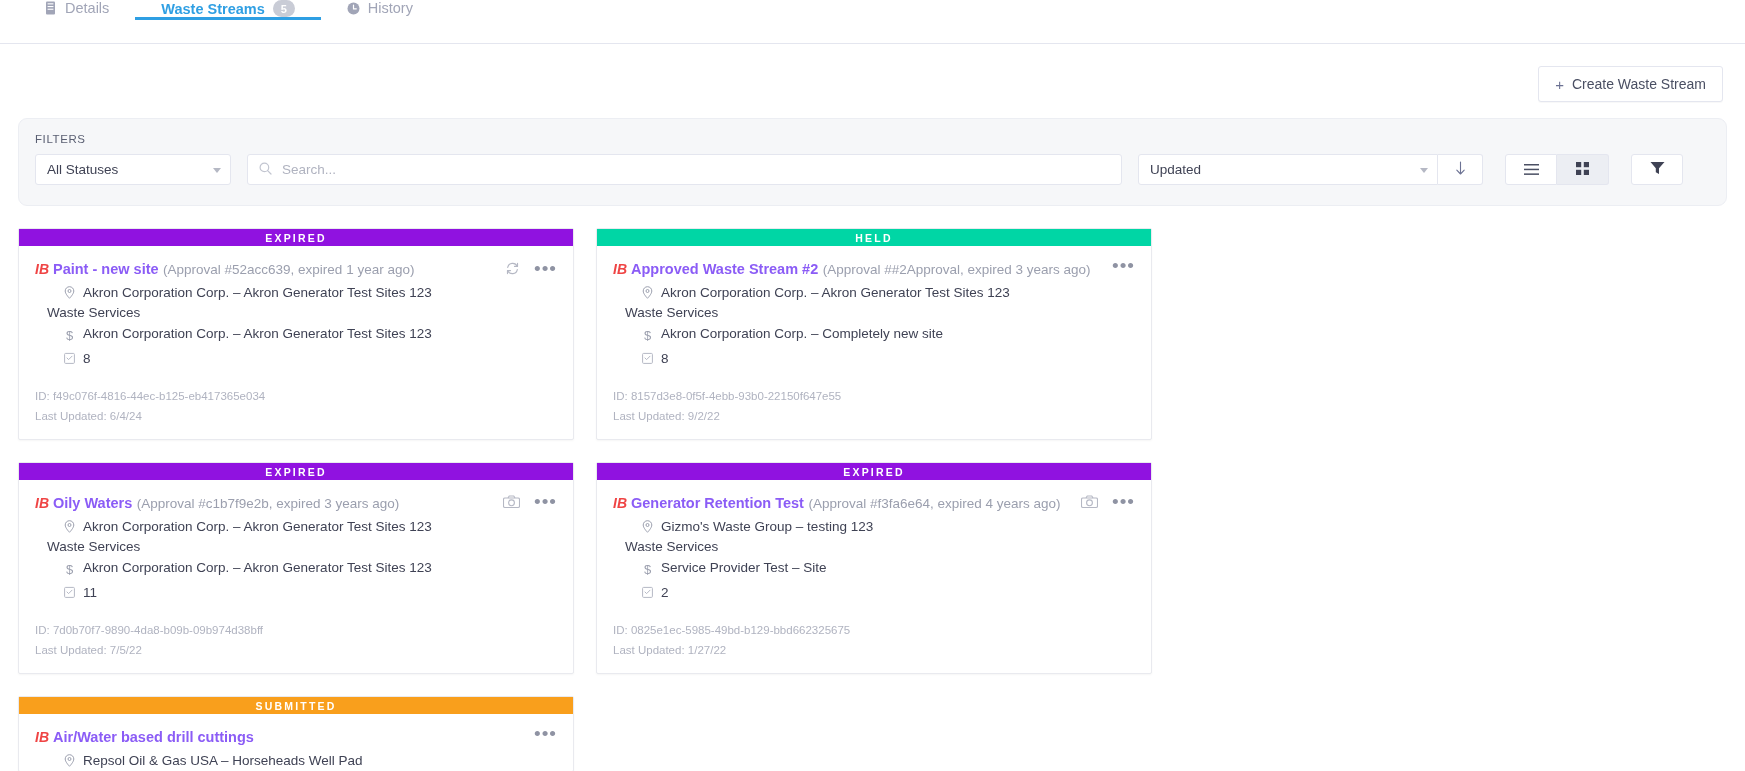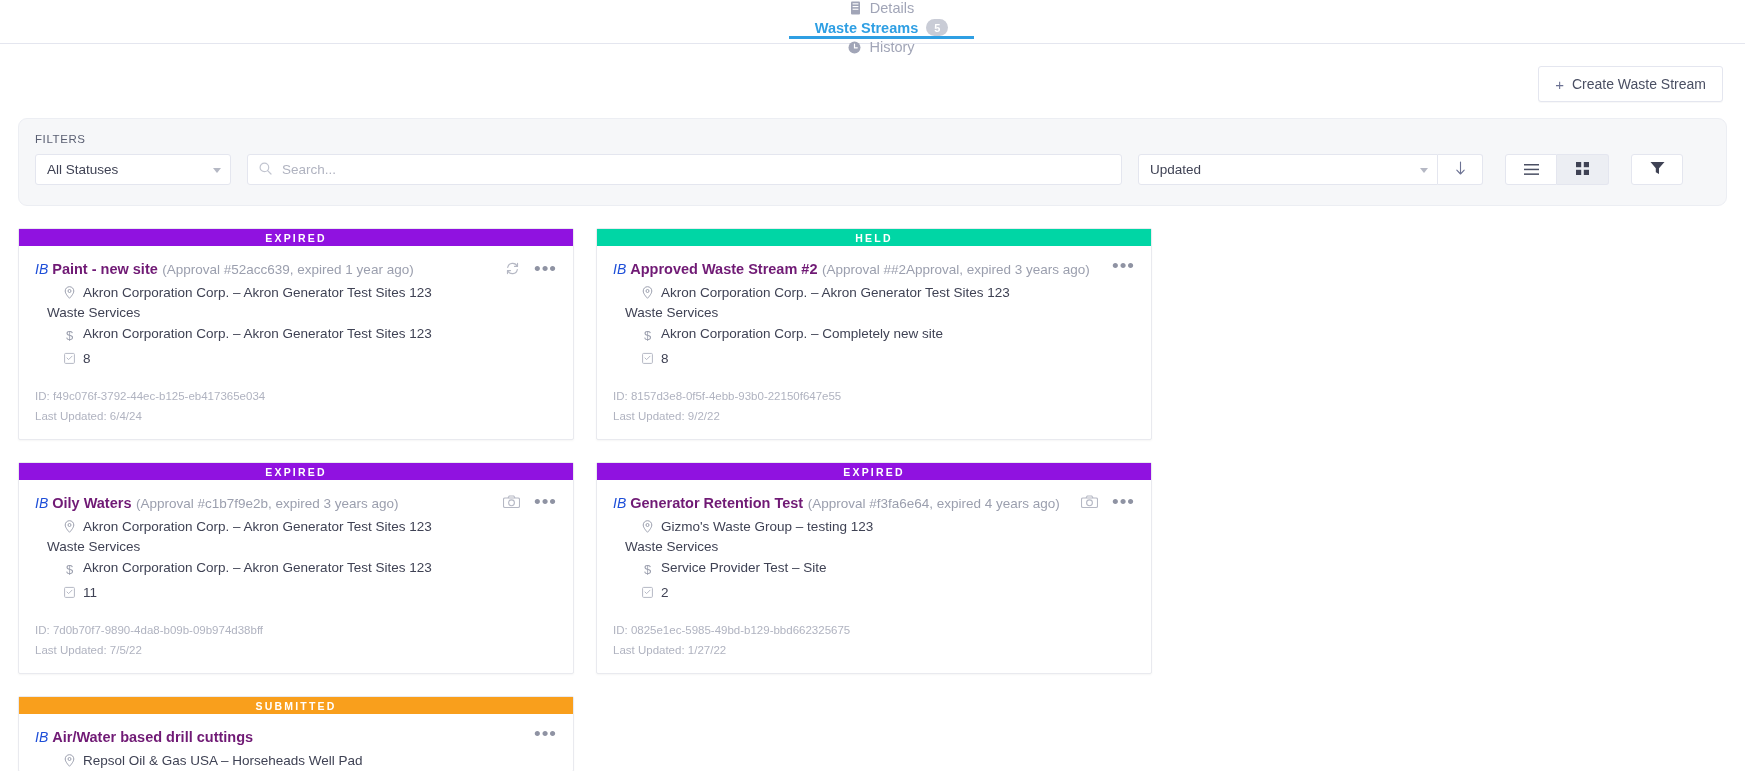--- a/index.html
+++ b/index.html
@@ -10,24 +10,23 @@
     font-family: "Liberation Sans", sans-serif;
     color: #3f4254;
     overflow: hidden;
   }
 
   
   .tabbar {
     height: 44px;
     border-bottom: 1px solid #e4e6ef;
     display: flex;
-    align-items: center;
+    align-items: flex-start;
     padding-left: 18px;
     background: #fff;
-    flex-direction: column;
   }
   .tab {
     display: flex;
     align-items: center;
     gap: 8px;
     padding: 0 26px;
     font-size: 14.5px;
     color: #a1a5b7;
     border-bottom: 3px solid transparent;
     cursor: pointer;
@@ -166,26 +165,26 @@
     height: 17px;
     display: flex; align-items: center; justify-content: center;
     color: #ffffff; font-size: 10.5px; font-weight: bold;
     letter-spacing: 2.2px;
   }
   .card-body { padding: 13px 16px 0 16px; flex: 1; }
 
   .title-row { display: flex; align-items: flex-start; }
   .title-text { flex: 1; line-height: 1.25; padding-right: 8px; }
   .ib {
-    font-style: italic; font-weight: normal;
-    font-size: 14px; color: #1d4ed8; margin-right: 4px;
+    font-style: italic; font-weight: bold;
+    font-size: 14px; color: #ef4444; margin-right: 4px;
   }
   .stream-name {
     font-weight: bold; font-size: 14.5px;
-    color: #701a75; cursor: pointer;
+    color: #8b5cf6; cursor: pointer;
   }
   .approval { font-size: 13.5px; color: #9b9fae; }
   .title-icons { display: flex; align-items: center; gap: 14px; padding-top: 2px; }
   .ico-btn { color: #b5b8c4; cursor: pointer; display: inline-flex; }
   .dots { color: #8f93a3; font-size: 19px; line-height: 10px; letter-spacing: 1px; cursor: pointer; }
 
   .meta-line {
     display: flex; align-items: flex-start; gap: 7px;
     font-size: 13.5px; color: #3f4254;
     margin-top: 5px; line-height: 1.35; margin-left: 28px;
@@ -338,21 +337,21 @@
         <span class="meta-icon">
           <svg width="11" height="12" viewBox="0 0 11 12">
               <rect x="0.6" y="1.4" width="9.8" height="10" rx="1" stroke="#b5b8c4" stroke-width="1" fill="none"></rect>
               <path d="M3 6 L4.6 7.6 L8 4.2" stroke="#b5b8c4" stroke-width="1" fill="none" stroke-linecap="round" stroke-linejoin="round"></path>
             </svg>
         </span>
         <span>8</span>
       </div>
     </div>
     <div class="card-foot">
-      <div class="foot-line">ID: f49c076f-3792-44ec-b125-eb417365e034</div>
+      <div class="foot-line">ID: f49c076f-4816-44ec-b125-eb417365e034</div>
       <div class="foot-line">Last Updated: 6/4/24</div>
     </div>
   </div>
 
   <div class="card">
     <div class="status-bar" style="background:#00d6a5">HELD</div>
     <div class="card-body">
       <div class="title-row">
         <div class="title-text">
           <span class="ib">IB</span><span class="stream-name">Approved Waste Stream #2</span>

